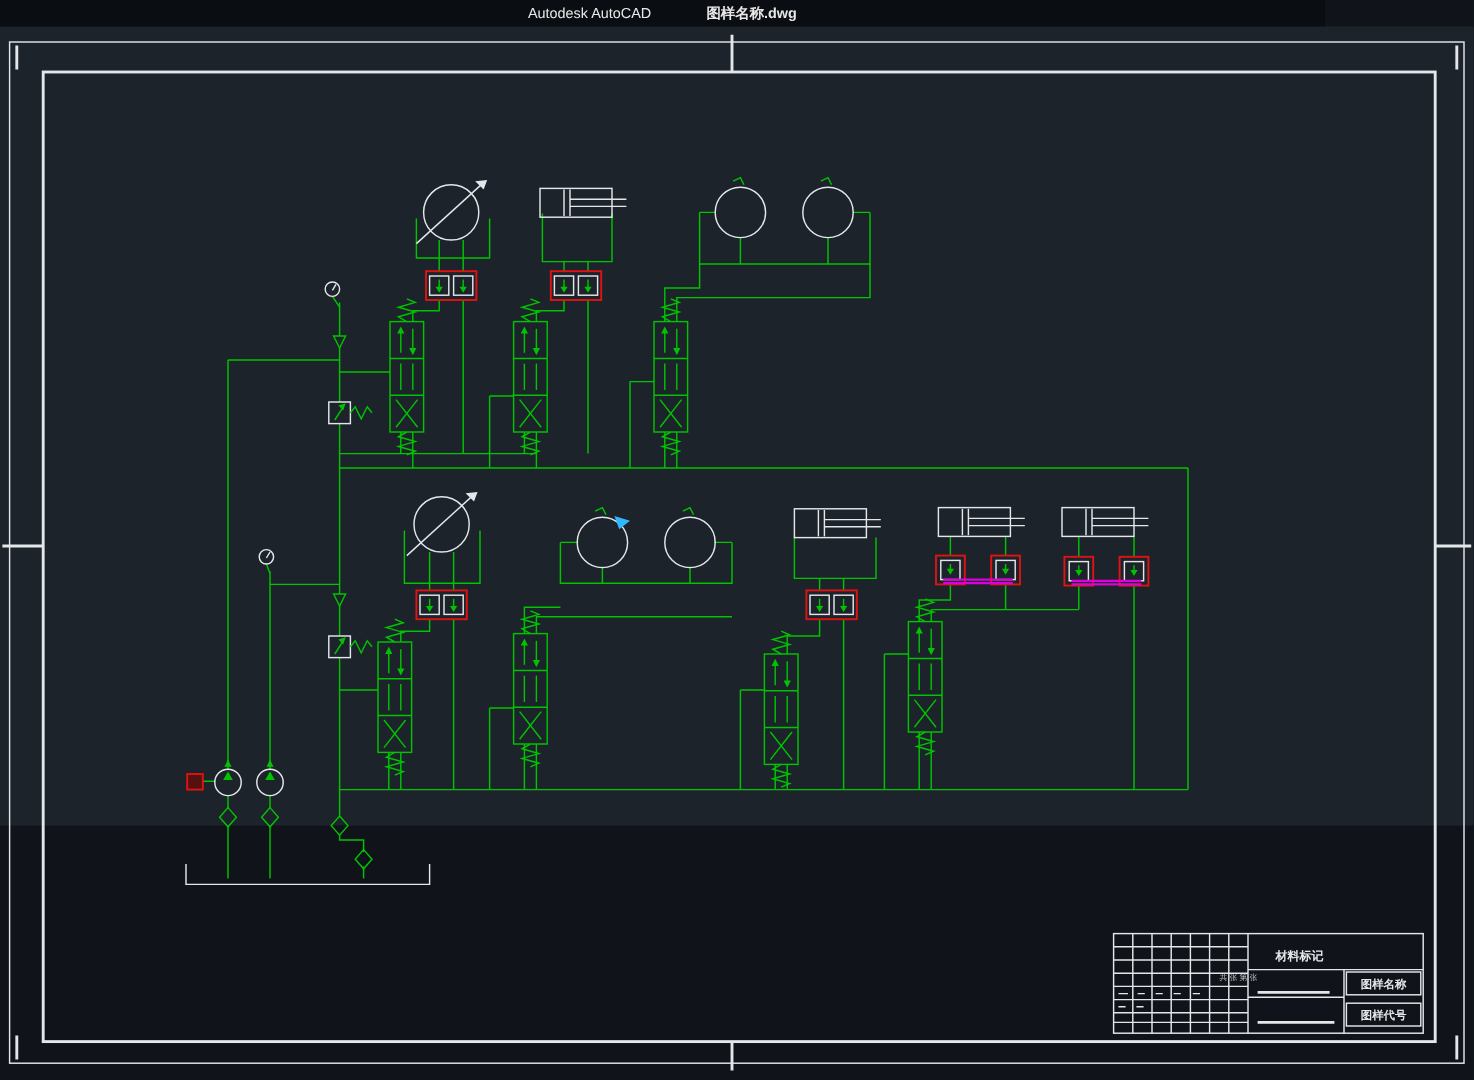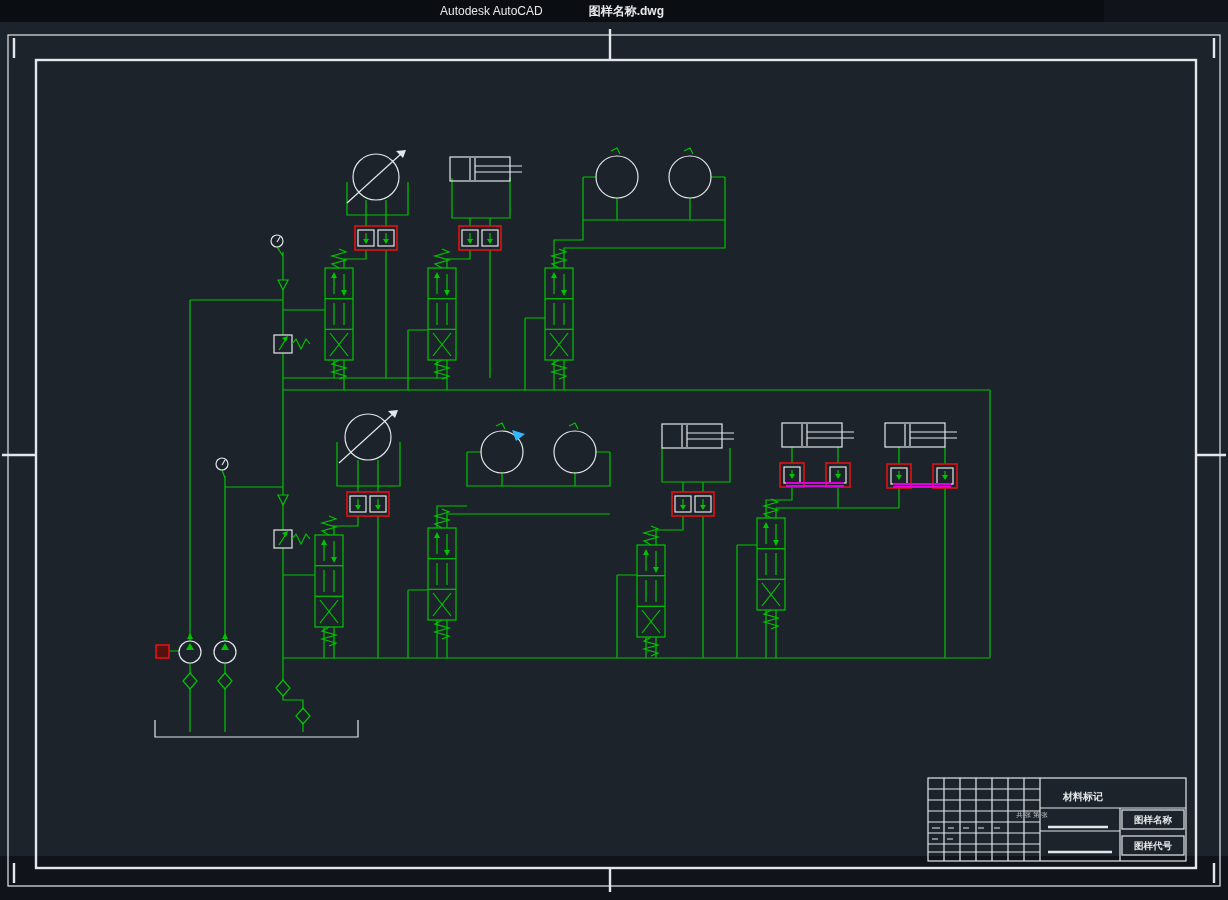--- a/index.html
+++ b/index.html
@@ -3,21 +3,21 @@
 <meta charset="utf-8">
 <style>
   html,body{margin:0;padding:0;background:#10141a;}
   body{width:1228px;height:900px;position:relative;overflow:hidden;
        font-family:"Liberation Sans",sans-serif;}
   .titlebar{position:absolute;top:0;left:0;width:1104px;height:22px;
        background:var(--titlebar-bg,#0a0d11);display:flex;align-items:center;
        justify-content:center;gap:46px;z-index:5;}
   .titlebar span{font-size:12px;color:var(--titlebar-text,#e8e8e8);}
   .titlebar .doc{font-weight:bold;}
-  .canvas{position:absolute;top:22px;left:0;width:1228px;height:834px;
+  .canvas{position:absolute;top:22px;left:0;width:1228px;height:666px;
        background:var(--background,#1d232b);}
   svg{position:absolute;top:-22px;left:0;}
   .w{stroke:var(--white,#e4e7ea);fill:none;stroke-width:1.2;}
   .w2{stroke:var(--white,#e4e7ea);fill:none;stroke-width:2.4;}
   .wf{fill:var(--white,#e4e7ea);stroke:none;}
   .g{stroke:var(--line-green,#00c400);fill:none;stroke-width:1.2;}
   .gf{fill:var(--line-green,#00c400);stroke:none;}
   .r{stroke:var(--highlight-red,#e01212);fill:none;stroke-width:1.6;}
   .rsq{fill:#551010;}
   .m{stroke:var(--magenta,#dd00dd);fill:none;stroke-width:1.8;}

